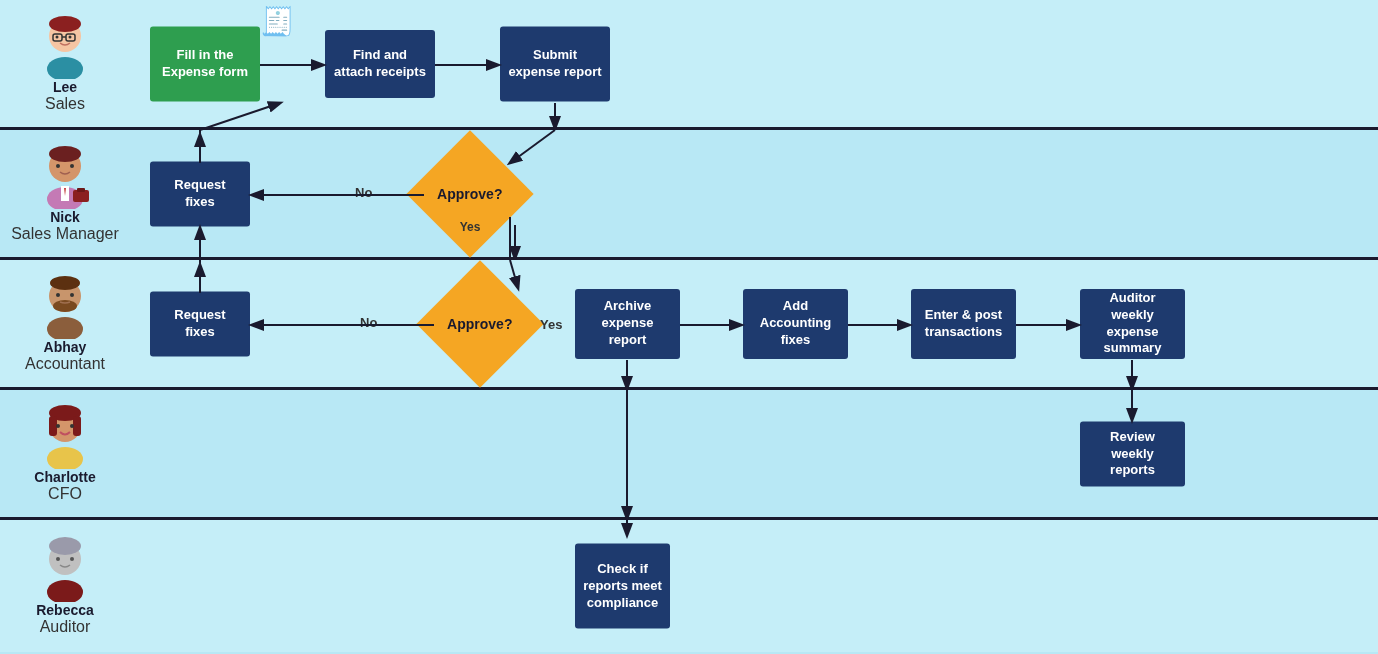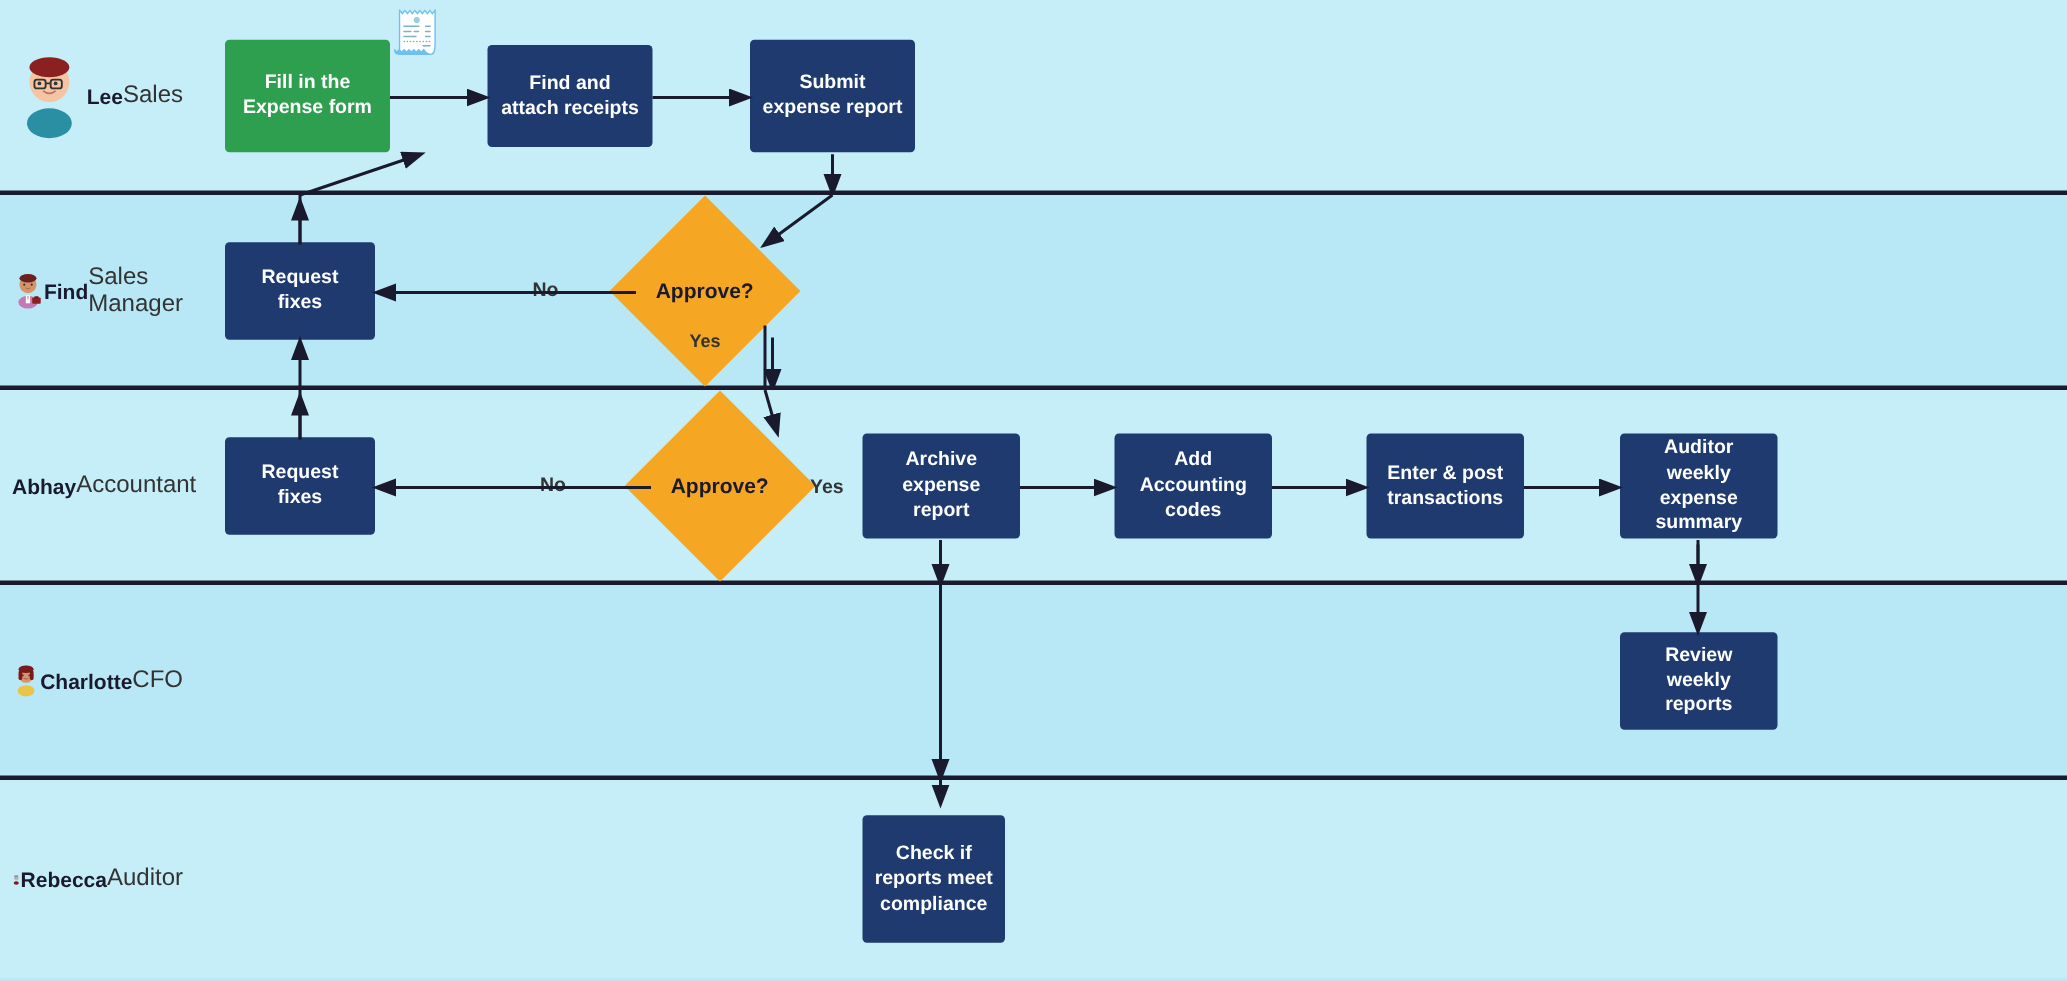--- a/index.html
+++ b/index.html
@@ -20,20 +20,21 @@
     }
 
     .lane-lee { height: 130px; background: #c5eef8; }
     .lane-nick { height: 130px; background: #b8e8f5; }
     .lane-abhay { height: 130px; background: #c5eef8; }
     .lane-charlotte { height: 130px; background: #b8e8f5; }
     .lane-rebecca { height: 132px; background: #c5eef8; border-bottom: none; }
 
     .actor {
       display: flex;
+      flex-direction: column;
       align-items: center;
       width: 130px;
       min-width: 130px;
       padding: 8px;
     }
 
     .actor-name {
       font-size: 14px;
       font-weight: 700;
       color: #1a1a2e;
@@ -192,21 +193,21 @@
       <ellipse cx="30" cy="10" rx="16" ry="8" fill="#6b2020"></ellipse>
 
       <circle cx="23" cy="22" r="2" fill="#333"></circle>
       <circle cx="37" cy="22" r="2" fill="#333"></circle>
 
       <path d="M25 28 Q30 32 35 28" stroke="#a06050" stroke-width="1.5" fill="none"></path>
 
       <rect x="38" y="46" width="16" height="12" rx="2" fill="#8b2020"></rect>
       <rect x="42" y="44" width="8" height="4" rx="1" fill="#6b1818"></rect>
     </svg>
-    <span class="actor-name">Find</span>
+    <span class="actor-name">Nick</span>
     <span class="actor-role">Sales Manager</span>
   </div>
   <div class="lane-content" style="position:relative;">
 
     <div class="box" style="left:20px; width:100px; height:65px; top:50%; transform:translateY(-50%);">
       <span>Request fixes</span>
     </div>
 
     <div class="diamond-container" style="position:absolute; left:340px; top:50%; transform:translate(-50%,-50%); width:90px; height:90px;">
       <div class="diamond">
@@ -267,21 +268,21 @@
 
     <span class="flow-label" style="left:230px; top:50%; transform:translateY(-60%);">No</span>
 
     <span class="flow-label" style="left:410px; top:50%; transform:translateY(-50%);">Yes</span>
 
     <div class="box" style="left:445px; width:105px; height:70px; top:50%; transform:translateY(-50%);">
       <span>Archive expense report</span>
     </div>
 
     <div class="box" style="left:613px; width:105px; height:70px; top:50%; transform:translateY(-50%);">
-      <span>Add Accounting codes</span>
+      <span>Add Accounting fixes</span>
     </div>
 
     <div class="box" style="left:781px; width:105px; height:70px; top:50%; transform:translateY(-50%);">
       <span>Enter &amp; post transactions</span>
     </div>
 
     <div class="box" style="left:950px; width:105px; height:70px; top:50%; transform:translateY(-50%);">
       <span>Auditor weekly expense summary</span>
     </div>
 

